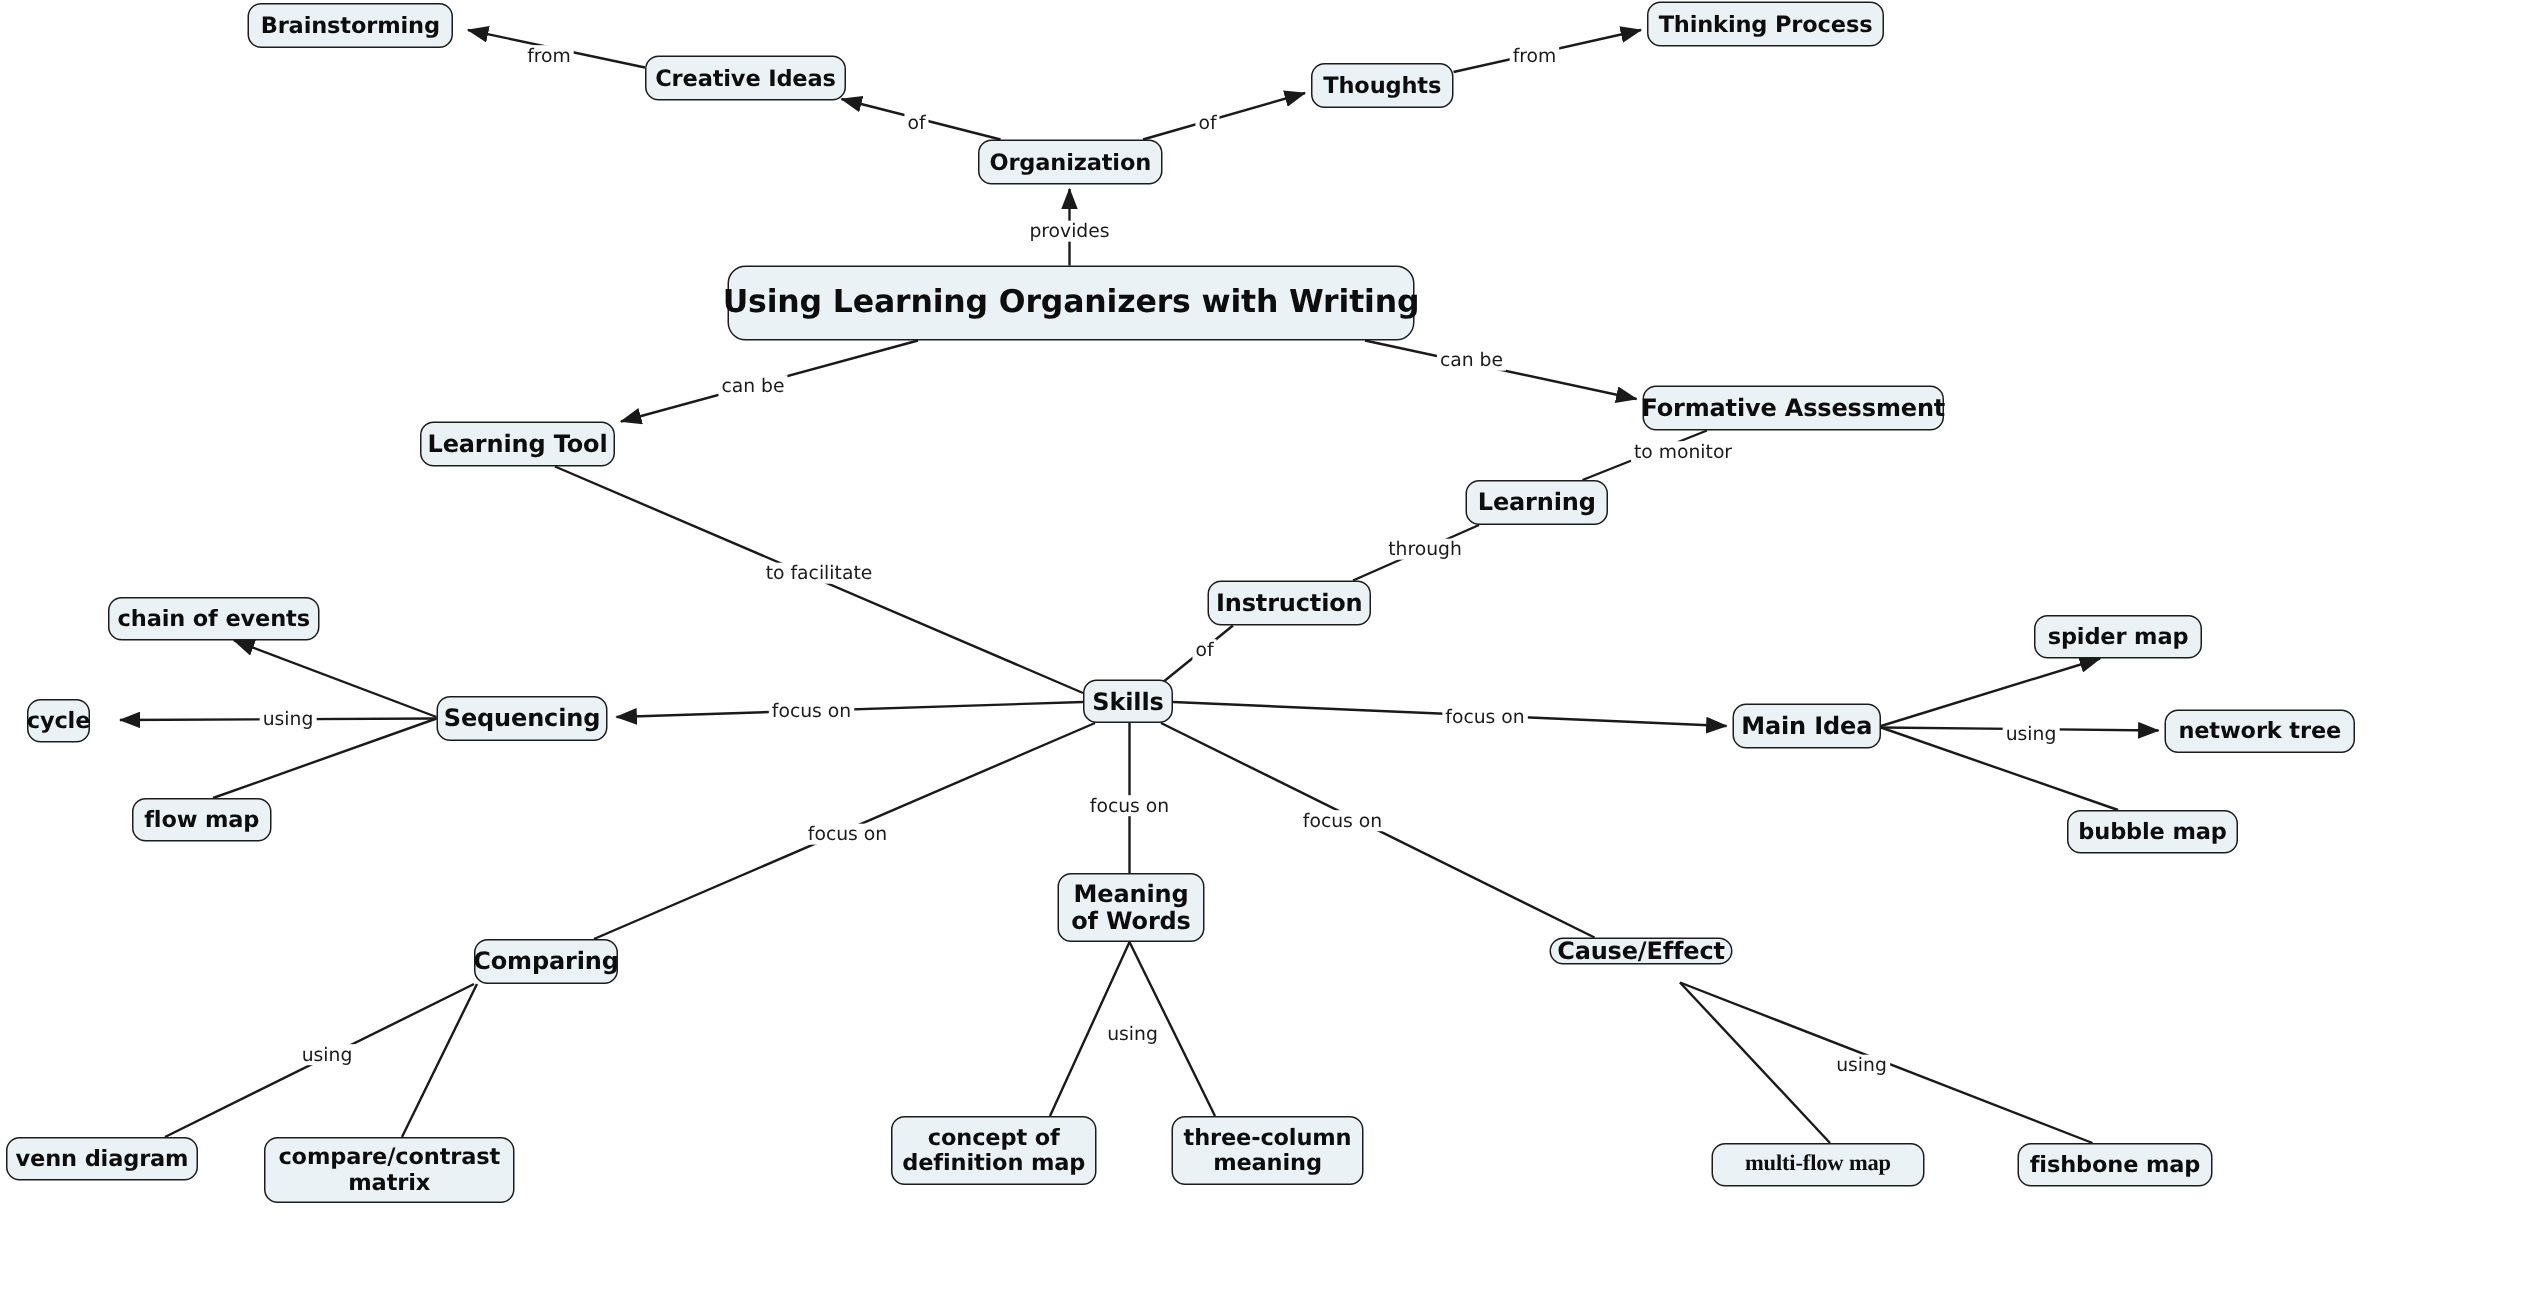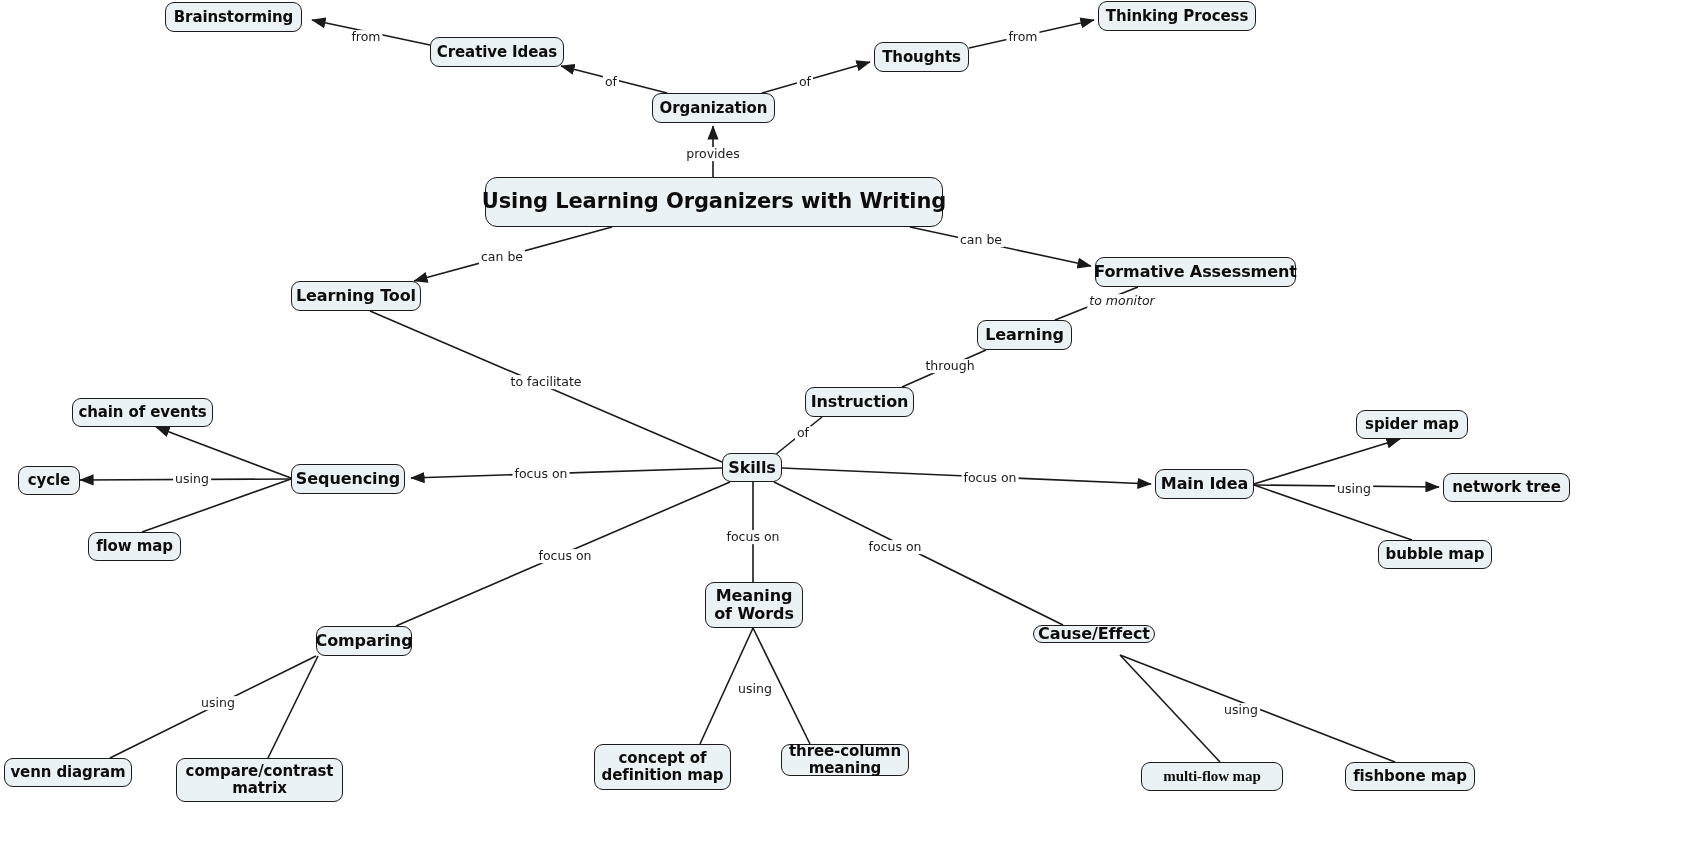--- a/index.html
+++ b/index.html
@@ -112,56 +112,56 @@
         <line x1="1120" y1="655" x2="1395" y2="762" class="edge-line"></line>
       </g>
   </svg>
   <div id="nodes-layer">
       <div class="node-box node-sub" style="left: 165px; top: 2px; width: 137px; height: 30px;">Brainstorming</div>
       <div class="node-box node-sub" style="left: 430px; top: 37px; width: 134px; height: 30px;">Creative Ideas</div>
       <div class="node-box node-sub" style="left: 1098px; top: 1px; width: 158px; height: 30px;">Thinking Process</div>
       <div class="node-box node-sub" style="left: 874px; top: 42px; width: 95px; height: 30px;">Thoughts</div>
       <div class="node-box node-sub" style="left: 652px; top: 93px; width: 123px; height: 30px;">Organization</div>
       <div class="node-box node-root" style="left: 485px; top: 177px; width: 458px; height: 50px;">Using Learning Organizers with Writing</div>
-      <div class="node-box node-main" style="left: 280px; top: 281px; width: 130px; height: 30px; margin-left: 11px;">Learning Tool</div>
+      <div class="node-box node-main" style="left: 280px; top: 281px; width: 130px; height: 30px;">Learning Tool</div>
       <div class="node-box node-main" style="left: 1095px; top: 257px; width: 201px; height: 30px;">Formative Assessment</div>
       <div class="node-box node-main" style="left: 977px; top: 320px; width: 95px; height: 30px;">Learning</div>
       <div class="node-box node-main" style="left: 805px; top: 387px; width: 109px; height: 30px;">Instruction</div>
       <div class="node-box node-main" style="left: 722px; top: 453px; width: 60px; height: 29px;">Skills</div>
       <div class="node-box node-leaf" style="left: 72px; top: 398px; width: 141px; height: 29px;">chain of events</div>
-      <div class="node-box node-leaf" style="left: 18px; top: 466px; width: 62px; height: 29px;">cycle</div>
+      <div class="node-box node-leaf" style="left: 18px; top: 466px; width: 42px; height: 29px;">cycle</div>
       <div class="node-box node-leaf" style="left: 88px; top: 532px; width: 93px; height: 29px;">flow map</div>
       <div class="node-box node-main" style="left: 291px; top: 464px; width: 114px; height: 30px;">Sequencing</div>
       <div class="node-box node-main" style="left: 1155px; top: 469px; width: 99px; height: 30px;">Main Idea</div>
       <div class="node-box node-leaf" style="left: 1356px; top: 410px; width: 112px; height: 29px;">spider map</div>
       <div class="node-box node-leaf" style="left: 1443px; top: 473px; width: 127px; height: 29px;">network tree</div>
       <div class="node-box node-leaf" style="left: 1378px; top: 540px; width: 114px; height: 29px;">bubble map</div>
       <div class="node-box node-main" style="left: 316px; top: 626px; width: 96px; height: 30px;">Comparing</div>
       <div class="node-box node-leaf" style="left: 4px; top: 758px; width: 128px; height: 29px;">venn diagram</div>
       <div class="node-box node-leaf" style="left: 176px; top: 758px; width: 167px; height: 44px;">compare/contrast
 matrix</div>
       <div class="node-box node-main" style="left: 705px; top: 582px; width: 98px; height: 46px;">Meaning
 of Words</div>
       <div class="node-box node-leaf" style="left: 594px; top: 744px; width: 137px; height: 46px;">concept of
 definition map</div>
-      <div class="node-box node-leaf" style="left: 781px; top: 744px; width: 128px; height: 32px;">three-column
+      <div class="node-box node-leaf" style="left: 781px; top: 744px; width: 128px; height: 46px;">three-column
 meaning</div>
       <div class="node-box node-main" style="left: 1033px; top: 625px; width: 122px; height: 18px;">Cause/Effect</div>
       <div class="node-box node-leaf" style="left: 1141px; top: 762px; width: 142px; height: 29px; font-family: Liberation Serif, serif;">multi-flow map</div>
       <div class="node-box node-leaf" style="left: 1345px; top: 762px; width: 130px; height: 29px;">fishbone map</div>
     </div>
   <div id="labels-layer">
       <div class="edge-label" style="left: 366px; top: 37px;">from</div>
       <div class="edge-label" style="left: 611px; top: 82px;">of</div>
       <div class="edge-label" style="left: 805px; top: 82px;">of</div>
       <div class="edge-label" style="left: 1023px; top: 37px;">from</div>
       <div class="edge-label" style="left: 713px; top: 154px;">provides</div>
       <div class="edge-label" style="left: 502px; top: 257px;">can be</div>
       <div class="edge-label" style="left: 981px; top: 240px;">can be</div>
-      <div class="edge-label" style="left: 1122px; top: 301px; font-style: italic;">to monitor</div>
+      <div class="edge-label" style="left: 1122px; top: 301px;">to monitor</div>
       <div class="edge-label" style="left: 950px; top: 366px;">through</div>
       <div class="edge-label" style="left: 803px; top: 433px;">of</div>
       <div class="edge-label" style="left: 546px; top: 382px;">to facilitate</div>
       <div class="edge-label" style="left: 541px; top: 474px;">focus on</div>
       <div class="edge-label" style="left: 990px; top: 478px;">focus on</div>
       <div class="edge-label" style="left: 565px; top: 556px;">focus on</div>
       <div class="edge-label" style="left: 753px; top: 537px;">focus on</div>
       <div class="edge-label" style="left: 895px; top: 547px;">focus on</div>
       <div class="edge-label" style="left: 192px; top: 479px;">using</div>
       <div class="edge-label" style="left: 1354px; top: 489px;">using</div>

